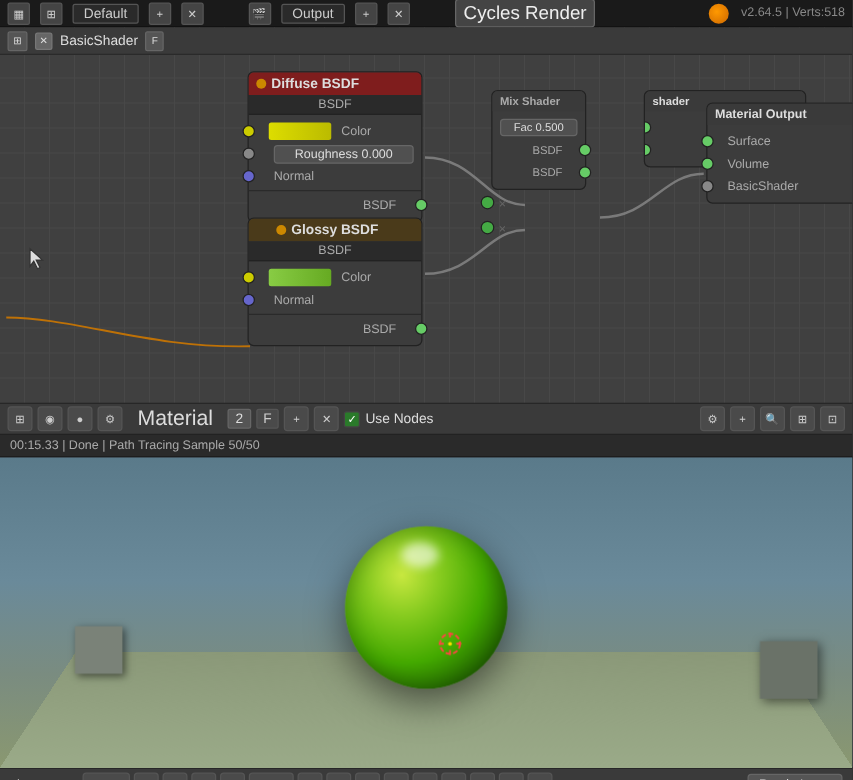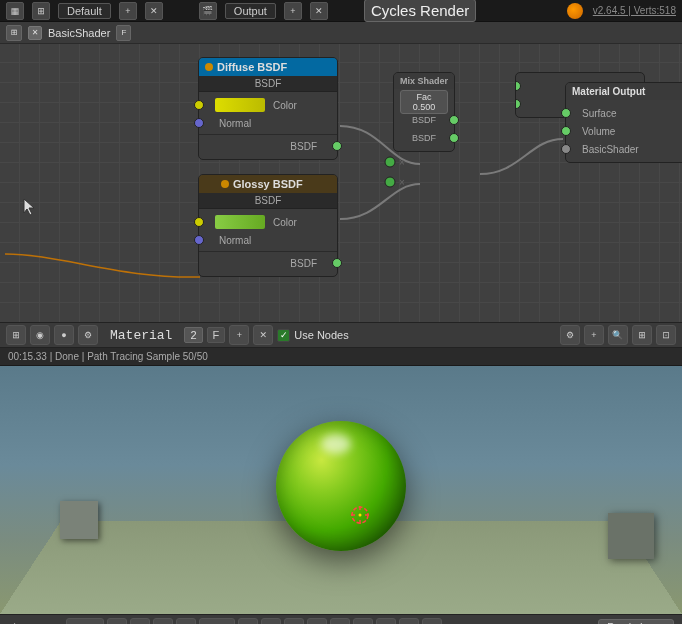--- a/index.html
+++ b/index.html
@@ -48,21 +48,20 @@
       padding: 2px 20px 2px 8px;
       font-size: 15px;
       color: #eee;
       cursor: pointer;
       position: relative;
     }
     .version-text {
       font-size: 10px;
       color: #888;
       margin-left: auto;
-      text-decoration: underline;
     }
     .blender-logo {
       width: 16px; height: 16px;
       background: radial-gradient(circle at 40% 40%, #f90, #c60);
       border-radius: 50%;
       margin-right: 4px;
     }
 
     
     .node-editor {
@@ -122,21 +121,21 @@
     }
     .node-header {
       padding: 3px 6px;
       border-radius: 4px 4px 0 0;
       font-size: 11px;
       font-weight: bold;
       display: flex;
       align-items: center;
       gap: 4px;
     }
-    .node-header.diffuse { background: #0369a1; }
+    .node-header.diffuse { background: #7f1d1d; }
     .node-header.glossy { background: #4a3a1a; padding-left: 22px; }
     .node-header.mix { background: #3a3a3a; }
     .node-header.output { background: #3a3a3a; }
 
     .node-body {
       padding: 4px 0;
     }
     .node-row {
       display: flex;
       align-items: center;
@@ -242,24 +241,23 @@
       width: 20px; height: 20px;
       background: #4a4a4a;
       border: 1px solid #555;
       border-radius: 3px;
       display: flex; align-items: center; justify-content: center;
       font-size: 9px;
       cursor: pointer;
       color: #ccc;
     }
     .mat-label {
-      font-size: 13px;
+      font-size: 17px;
       color: #ddd;
       padding: 0 8px;
-      font-family: Liberation Mono, monospace;
     }
     .mat-num {
       background: #555;
       border: 1px solid #666;
       border-radius: 2px;
       padding: 1px 5px;
       font-size: 11px;
       color: #ddd;
       cursor: pointer;
     }
@@ -387,21 +385,21 @@
       height: 1px;
       background: #2a2a2a;
       margin: 2px 0;
     }
 
     .mix-shader-node {
       position: absolute;
       background: #3c3c3c;
       border: 1px solid #222;
       border-radius: 5px;
-      width: 62px;
+      width: 76px;
       top: 50px;
       left: 393px;
     }
 
     .fac-row {
       display: flex;
       align-items: center;
       height: 18px;
       padding: 1px 6px;
       position: relative;
@@ -463,20 +461,24 @@
     </div>
     <div class="bsdf-title">BSDF</div>
     <div class="node-body">
 
       <div class="node-row">
         <div class="socket socket-left socket-yellow"></div>
         <div class="color-swatch" style="background:linear-gradient(90deg,#dddd00,#bbbb00);margin-left:10px;"></div>
         <span class="node-label">Color</span>
       </div>
 
+      <div class="node-row">
+        <div class="socket socket-left socket-gray"></div>
+        <div class="field-value">Roughness 0.000</div>
+      </div>
 
       <div class="node-row">
         <div class="socket socket-left socket-blue"></div>
         <span class="node-label" style="margin-left:14px;">Normal</span>
       </div>
       <div class="node-separator"></div>
 
       <div class="node-row" style="justify-content:flex-end;">
         <span class="node-label" style="margin-right:14px;">BSDF</span>
         <div class="socket socket-right socket-green"></div>
@@ -526,20 +528,23 @@
         <div class="socket socket-right socket-green" style="right:-5px;"></div>
       </div>
       <div class="node-row" style="justify-content:flex-end;">
         <span style="font-size:9px;color:#aaa;margin-right:12px;">BSDF</span>
         <div class="socket socket-right socket-green" style="right:-5px;"></div>
       </div>
     </div>
   </div>
 
   <div class="node-card" style="left:515px; top:50px; width:50px; overflow:hidden;">
+    <div class="node-header mix">
+      <span style="font-size:9px;">shader</span>
+    </div>
     <div class="node-body">
       <div class="node-row">
         <div class="socket socket-left socket-green"></div>
       </div>
       <div class="node-row">
         <div class="socket socket-left socket-green"></div>
       </div>
     </div>
   </div>
 

